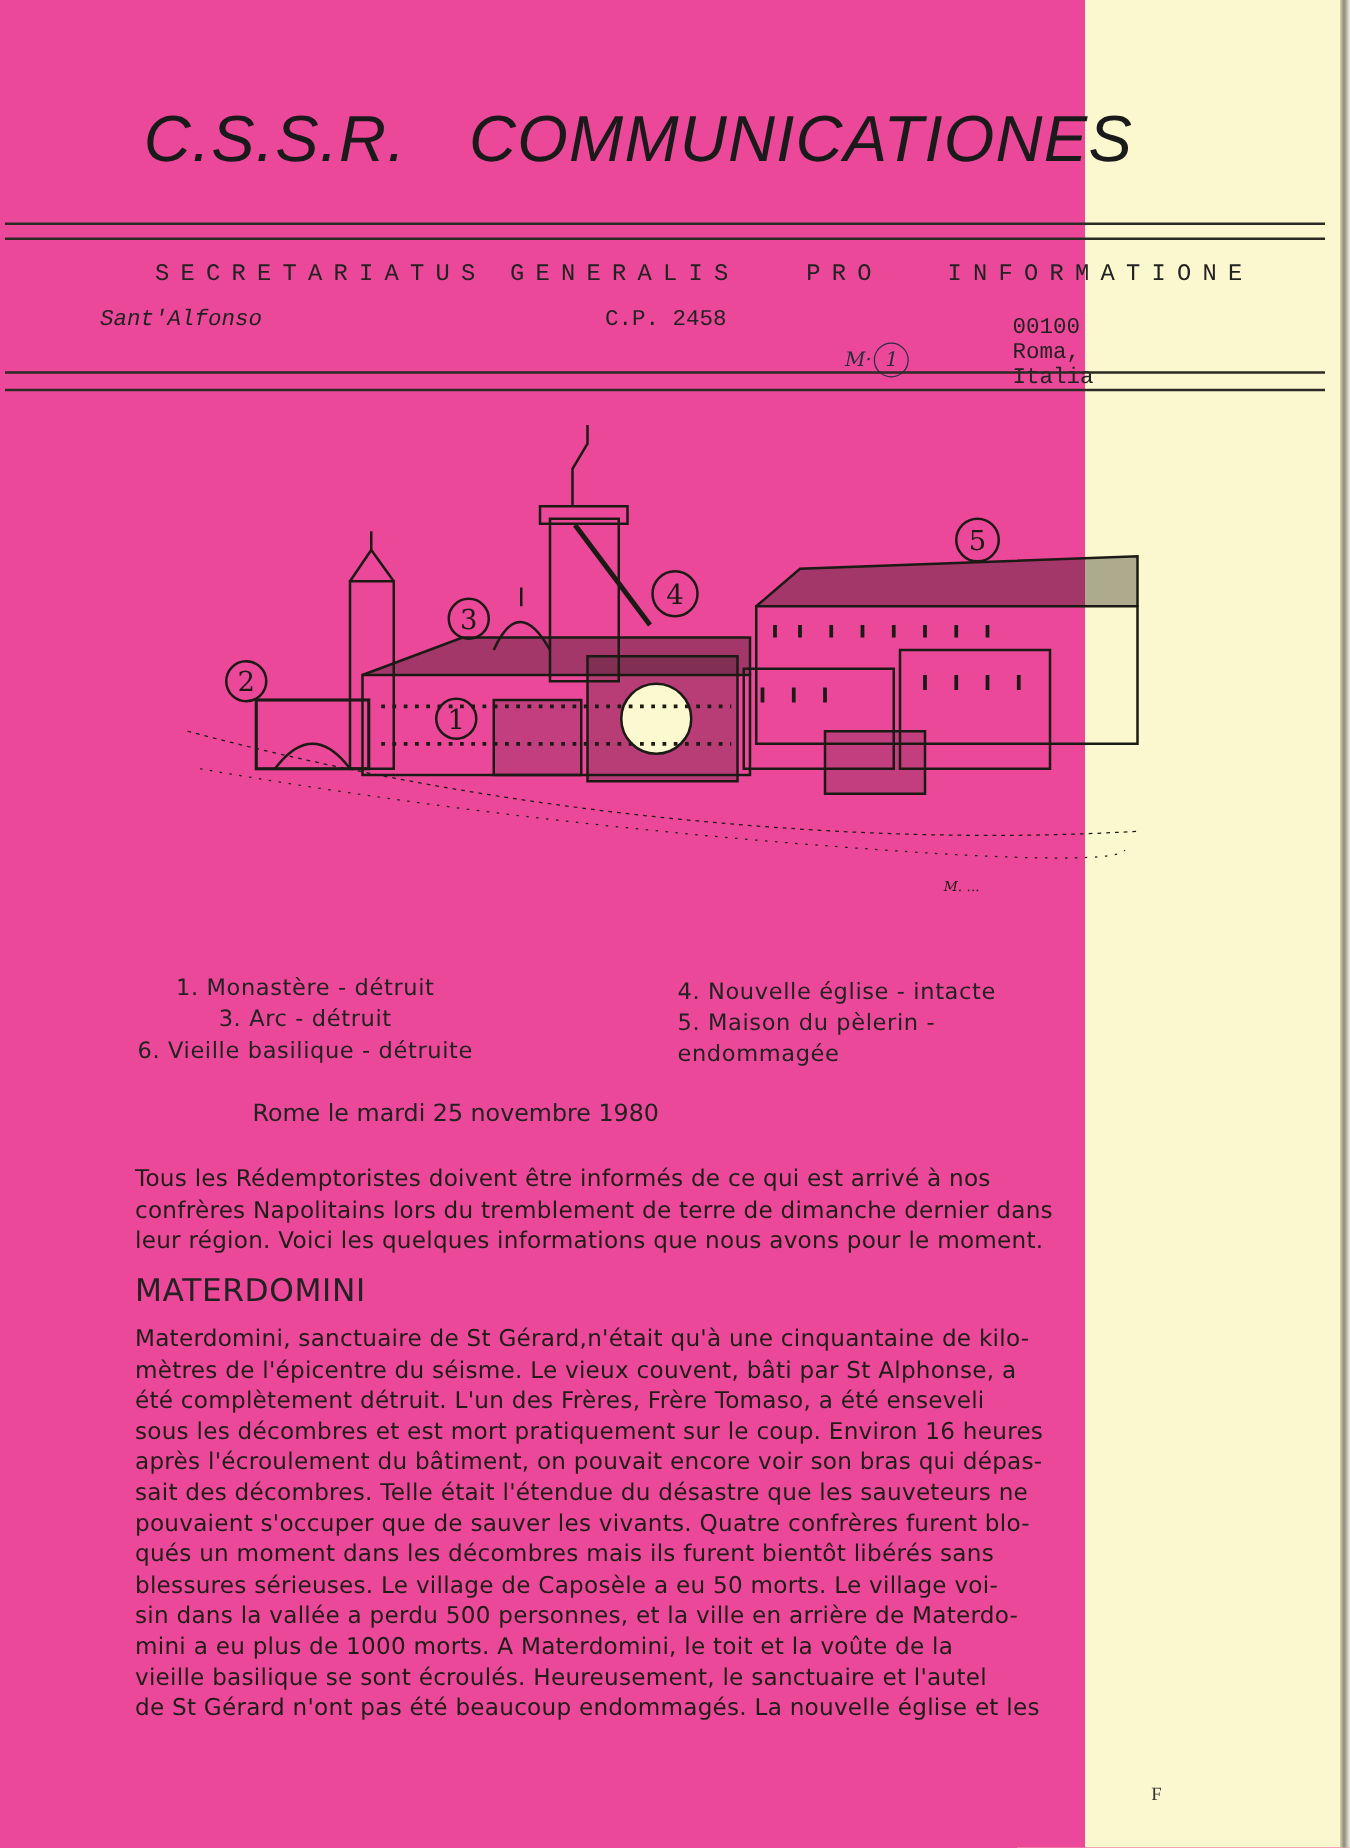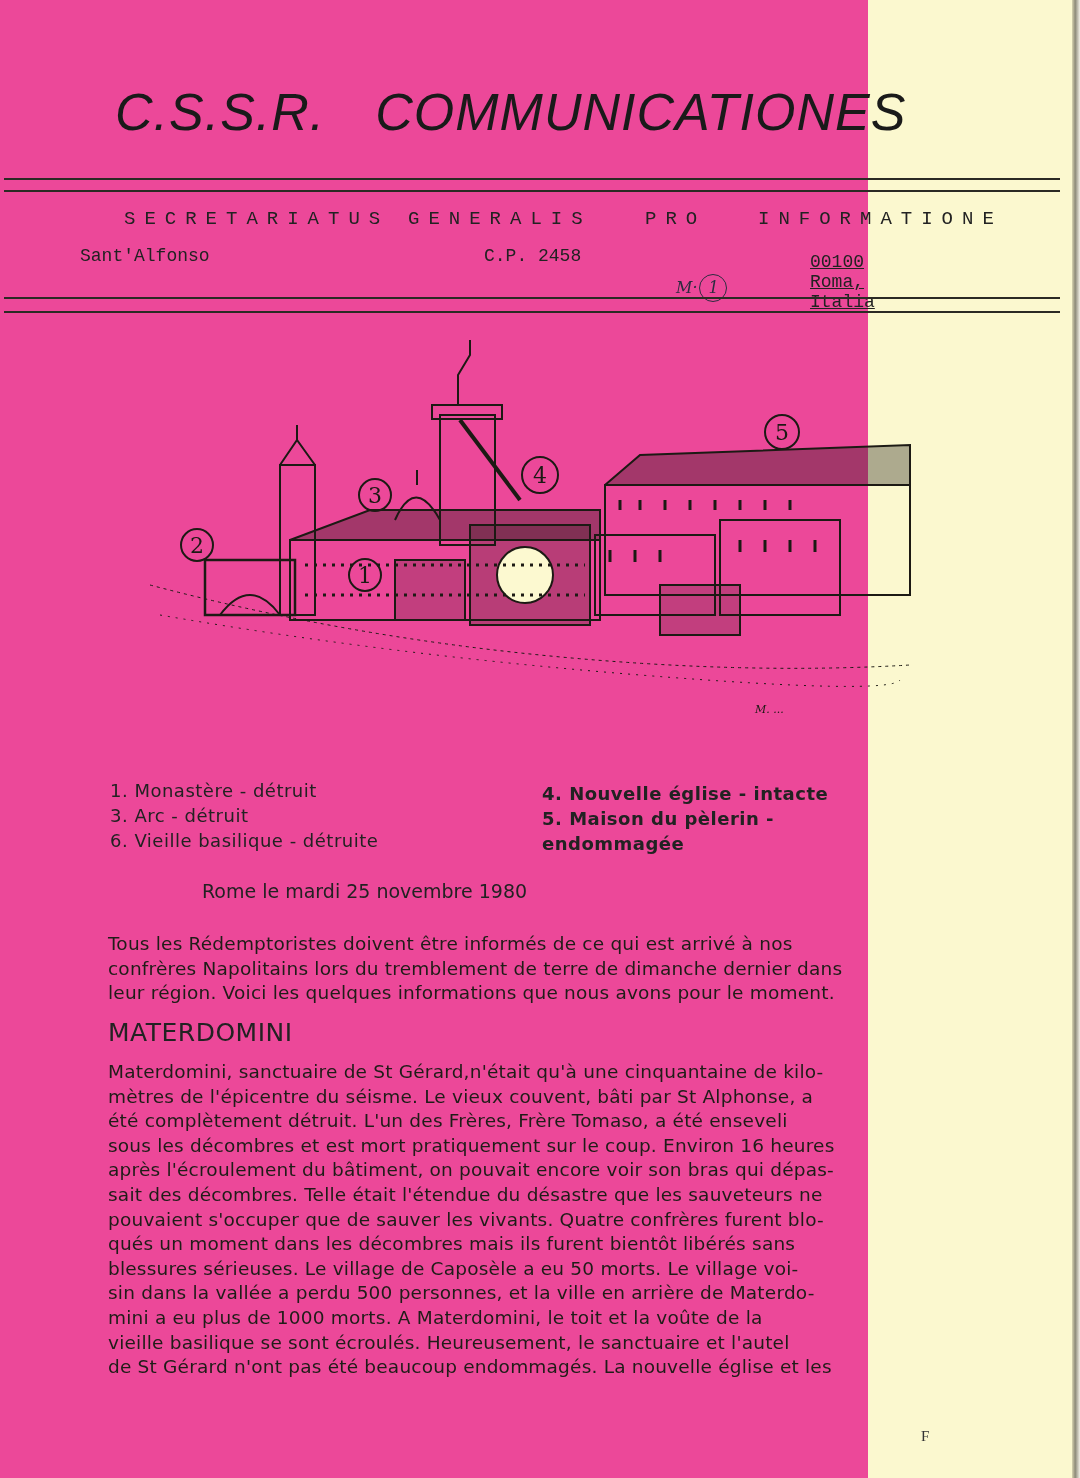--- a/index.html
+++ b/index.html
@@ -44,23 +44,23 @@
   </div>
 
   <div class="rule" style="top:178px;"></div>
   <div class="rule" style="top:190px;"></div>
 
   <div class="mono sec" style="left:80px;margin-left:44px;">SECRETARIATUS</div>
   <div class="mono sec" style="left:408px;">GENERALIS</div>
   <div class="mono sec" style="left:645px;">PRO</div>
   <div class="mono sec" style="left:758px;">INFORMATIONE</div>
 
-  <div class="mono addr" style="left:80px;">Sant'Alfonso</div>
+  <div class="mono addr" style="left:80px;font-style:italic;">Sant'Alfonso</div>
   <div class="mono addr" style="left:484px;">C.P. 2458</div>
-  <div class="mono addr" style="left:810px; top:252px;text-decoration:underline;">00100 Roma, Italia</div>
+  <div class="mono addr" style="left:810px; top:252px;">00100 Roma, Italia</div>
 
   <div class="hand">
     <span>M·</span><span class="circ">1</span>
   </div>
 
   <div class="rule" style="top:297px;"></div>
   <div class="rule" style="top:311px;"></div>
 
   <svg class="illus" viewBox="0 0 780 385">
     <g fill="none" stroke="#1c1a14" stroke-width="2">
@@ -115,26 +115,26 @@
       <text x="57" y="218">2</text>
       <text x="235" y="168">3</text>
       <text x="225" y="248">1</text>
       <text x="400" y="148">4</text>
       <text x="642" y="105">5</text>
     </g>
     <text x="615" y="378" font-family="DejaVu Serif, serif" font-style="italic" font-size="11" fill="#1c1a14">M. ...</text>
   </svg>
 
 
-  <div class="legend" style="left:110px; top:778px;">
+  <div class="legend" style="left:110px; top:778px;text-align:center;">
     <div>1. Monastère - détruit</div>
     <div>3. Arc - détruit</div>
     <div>6. Vieille basilique - détruite</div>
   </div>
-  <div class="legend" style="left:542px; top:781px;font-weight:bold;">
+  <div class="legend" style="left:542px; top:781px;">
     <div>4. Nouvelle église - intacte</div>
     <div>5. Maison du pèlerin - endommagée</div>
   </div>
 
   <div class="date">Rome le mardi 25 novembre 1980</div>
 
   <div class="para" style="top:932px;">
     <span>Tous les Rédemptoristes doivent être informés de ce qui est arrivé à nos</span>
     <span>confrères Napolitains lors du tremblement de terre de dimanche dernier dans</span>
     <span>leur région. Voici les quelques informations que nous avons pour le moment.</span>

